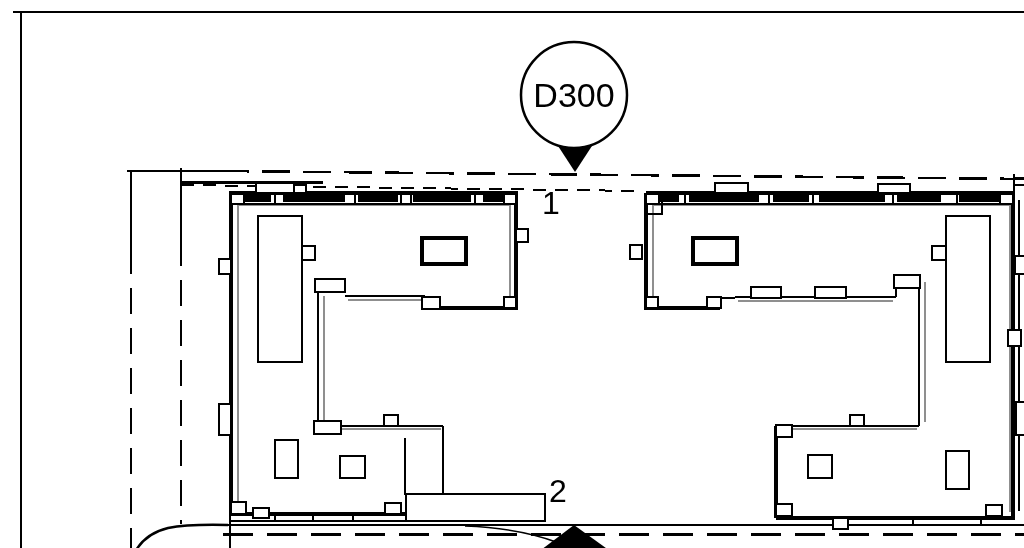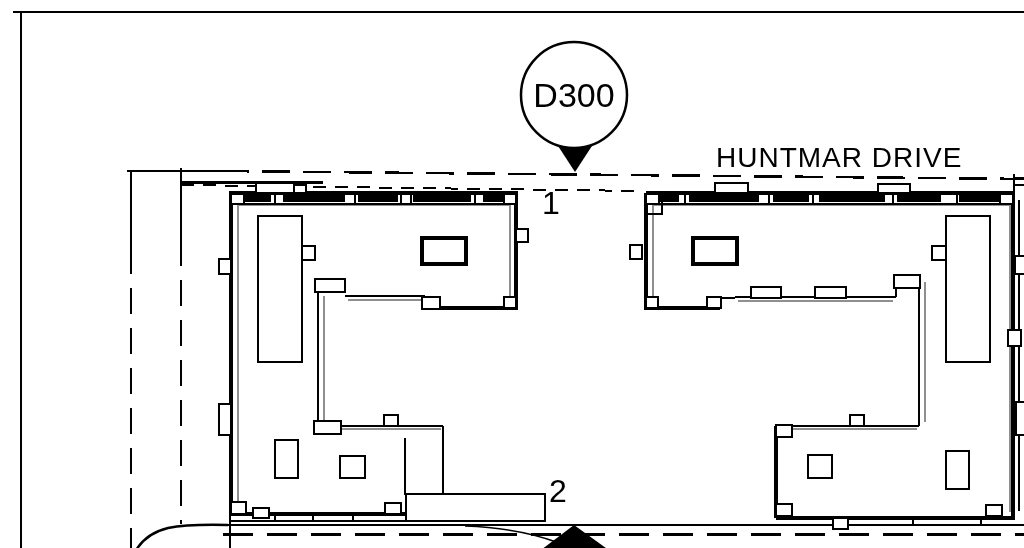--- a/index.html
+++ b/index.html
@@ -172,17 +172,16 @@
     <polygon points="562,164 534,121 590,121" class="blkfill"></polygon>
     <circle cx="561" cy="87" r="53" fill="var(--bg)" stroke="var(--line)" stroke-width="2.5"></circle>
   </g>
 
   <g shape-rendering="auto">
     <polygon points="561,517 520,548 604,548" class="blkfill"></polygon>
   </g>
 </svg>
 
 <div class="lbl lbl-d300">D300</div>
-<div class="lbl lbl-street">HUNTMAR DRIVE</div>
 <div class="lbl lbl-m1">1</div>
 <div class="lbl lbl-m2">2</div>
 
 </div>
 
 </body></html>

